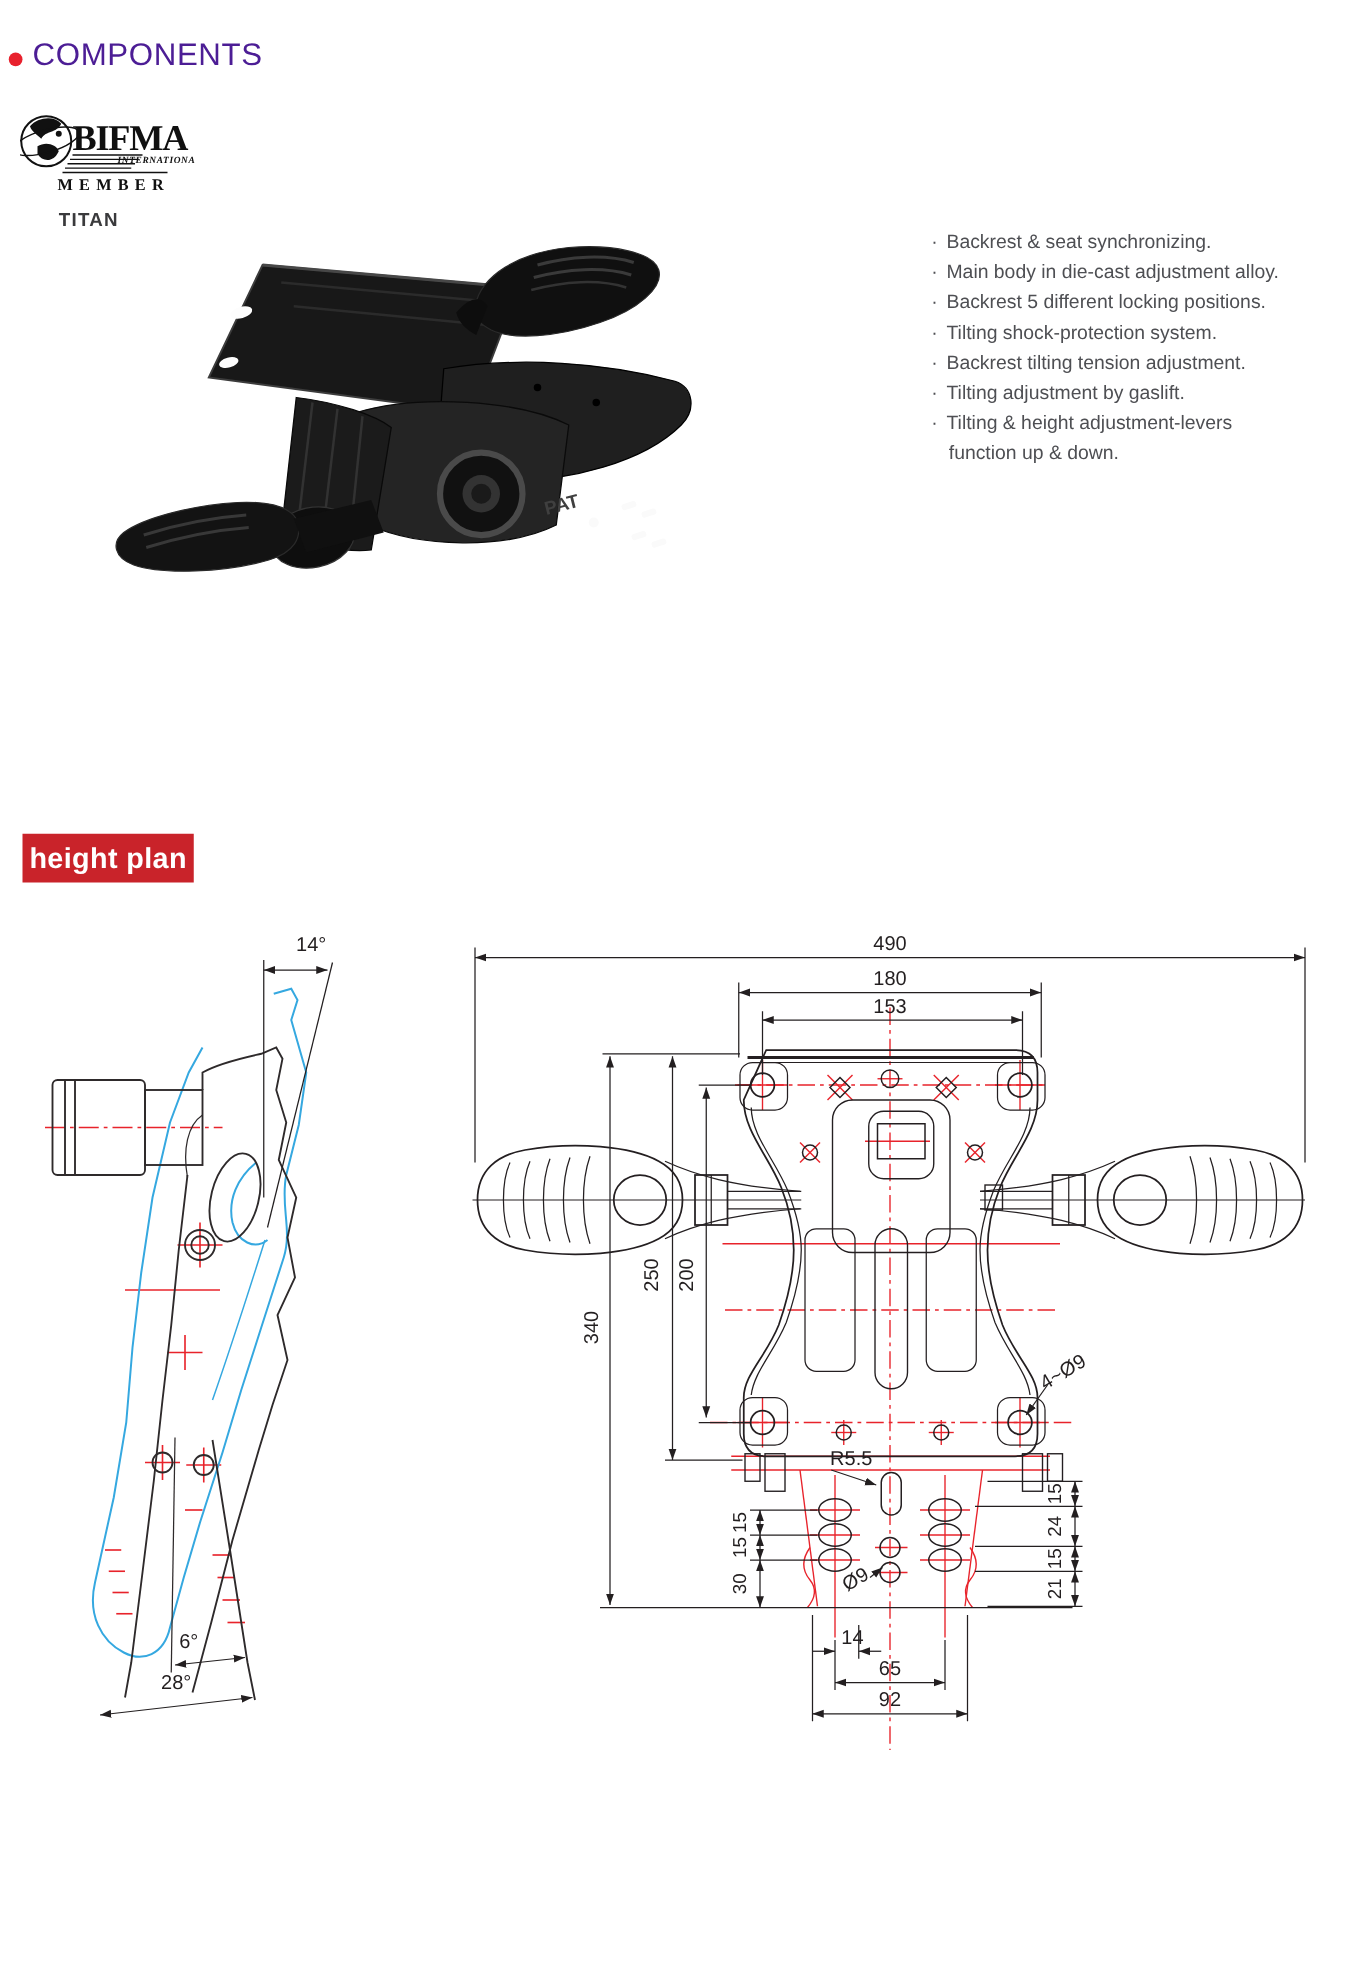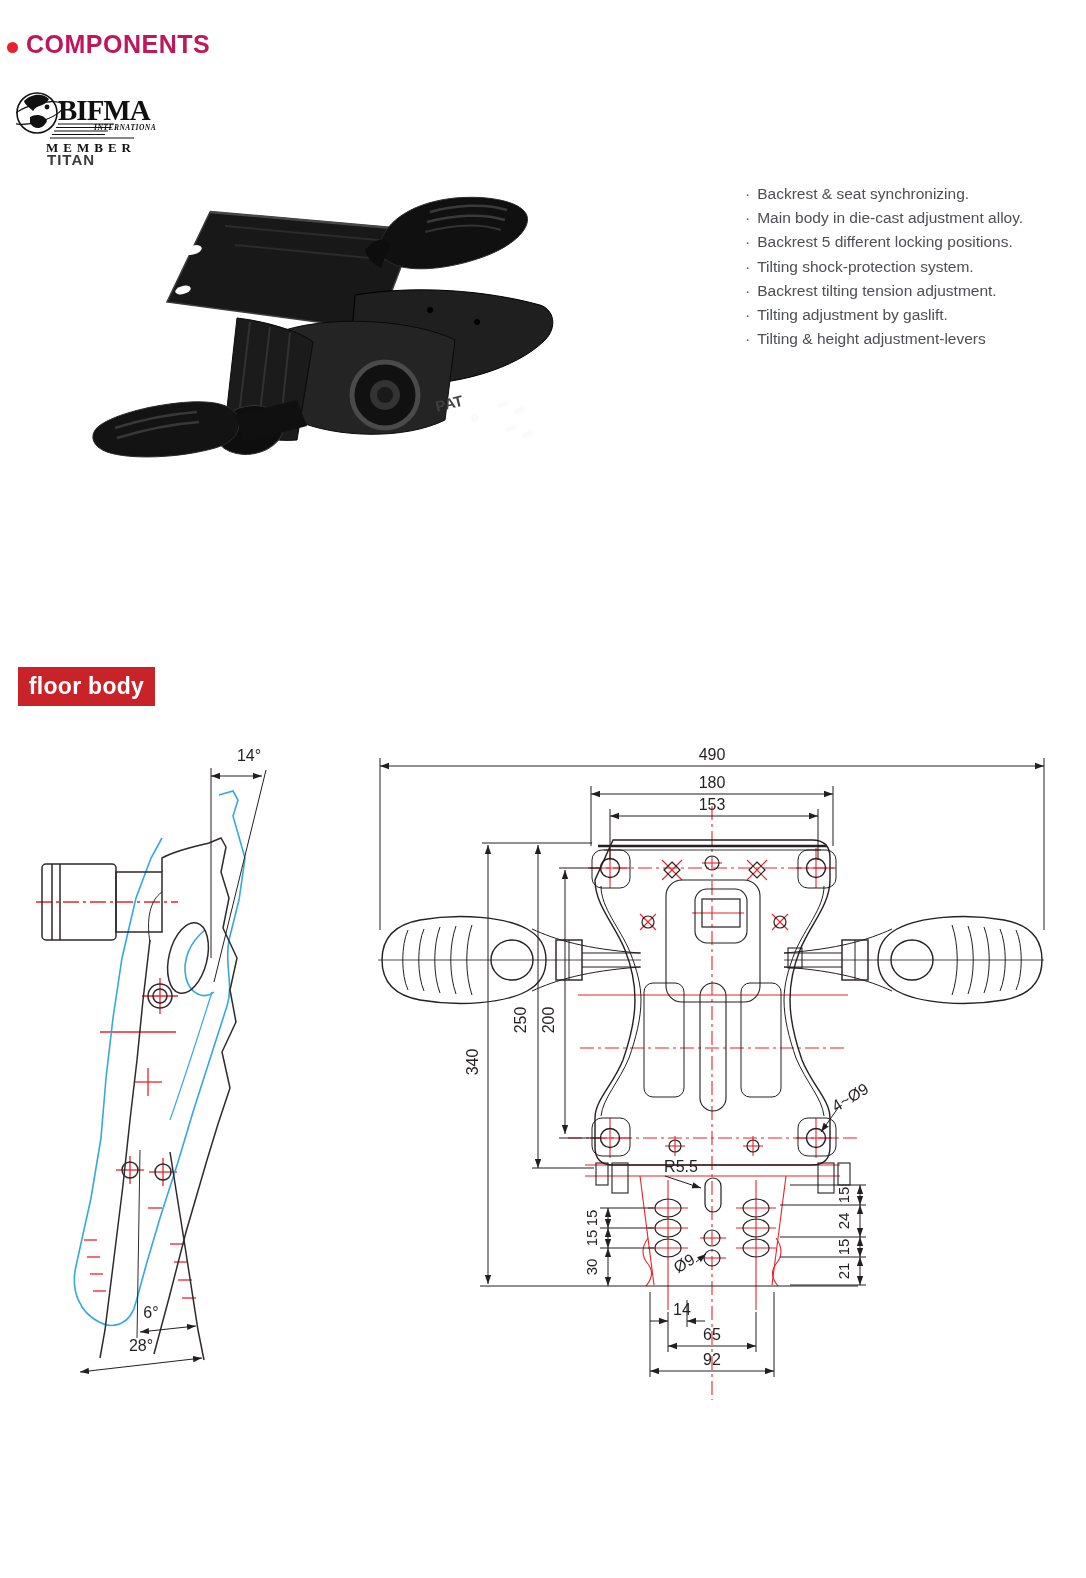--- a/index.html
+++ b/index.html
@@ -5,22 +5,22 @@
   :root{
     --red:#c9232a; --draw-black:#231f20; --draw-red:#e8232b; --draw-blue:#35a8e0;
     --text-gray:#4e4f53;
   }
   *{box-sizing:border-box;}
   html,body{margin:0;padding:0;width:1086px;height:1578px;background:#ffffff;
     font-family:"Liberation Sans",sans-serif;position:relative;overflow:hidden;}
   .abs{position:absolute;}
   .header{left:7px;top:30px;display:flex;align-items:center;gap:8px;}
   .header .dot{width:11px;height:11px;border-radius:50%;background:#e8212d;margin-top:6px;}
-  .header h1{margin:0;font-size:25px;font-weight:bold;color:#be185d;letter-spacing:.5px;}
-  .titan{left:47px;top:151px;font-size:15px;font-weight:bold;color:#3a3a3c;letter-spacing:1px;}
+  .header h1{margin:0;font-size:25px;font-weight:normal;color:#4c1d95;letter-spacing:.5px;}
+  .titan{left:47px;top:168px;font-size:15px;font-weight:bold;color:#3a3a3c;letter-spacing:1px;}
   .features{left:745px;top:182px;width:290px;color:var(--text-gray);font-size:15.5px;line-height:24.2px;}
   .features .row{display:flex;gap:7px;}
   .features .row .b{flex:0 0 auto;}
   .features .cont{padding-left:14px;}
   .banner{left:18px;top:667px;width:137px;height:39px;background:var(--red);
     display:flex;align-items:center;justify-content:center;}
   .banner span{color:#fff;font-size:23px;font-weight:bold;letter-spacing:.3px;}
   svg text{font-family:"Liberation Sans",sans-serif;}
   .dim{font-size:16px;fill:var(--draw-black);}
   .dimS{font-size:15px;fill:var(--draw-black);}
@@ -119,24 +119,25 @@
       <span>Backrest tilting tension adjustment.</span>
     </div>
   <div class="row">
       <span class="b">·</span>
       <span>Tilting adjustment by gaslift.</span>
     </div>
   <div class="row">
       <span class="b">·</span>
       <span>Tilting &amp; height adjustment-levers</span>
     </div>
+  <div class="cont">function up &amp; down.</div>
 </div>
 
 <div class="abs banner">
-  <span>floor body</span>
+  <span>height plan</span>
 </div>
 
 <svg class="abs" style="left:0;top:718px" width="1086" height="708" viewBox="0 718 1086 708">
   <defs>
     <marker id="arr" viewBox="0 0 10 10" refX="10" refY="5" markerWidth="9" markerHeight="9" orient="auto-start-reverse">
         <path d="M0,1.5 L10,5 L0,8.5 Z" fill="#231f20"></path>
       </marker>
   </defs>
 
   <g>

